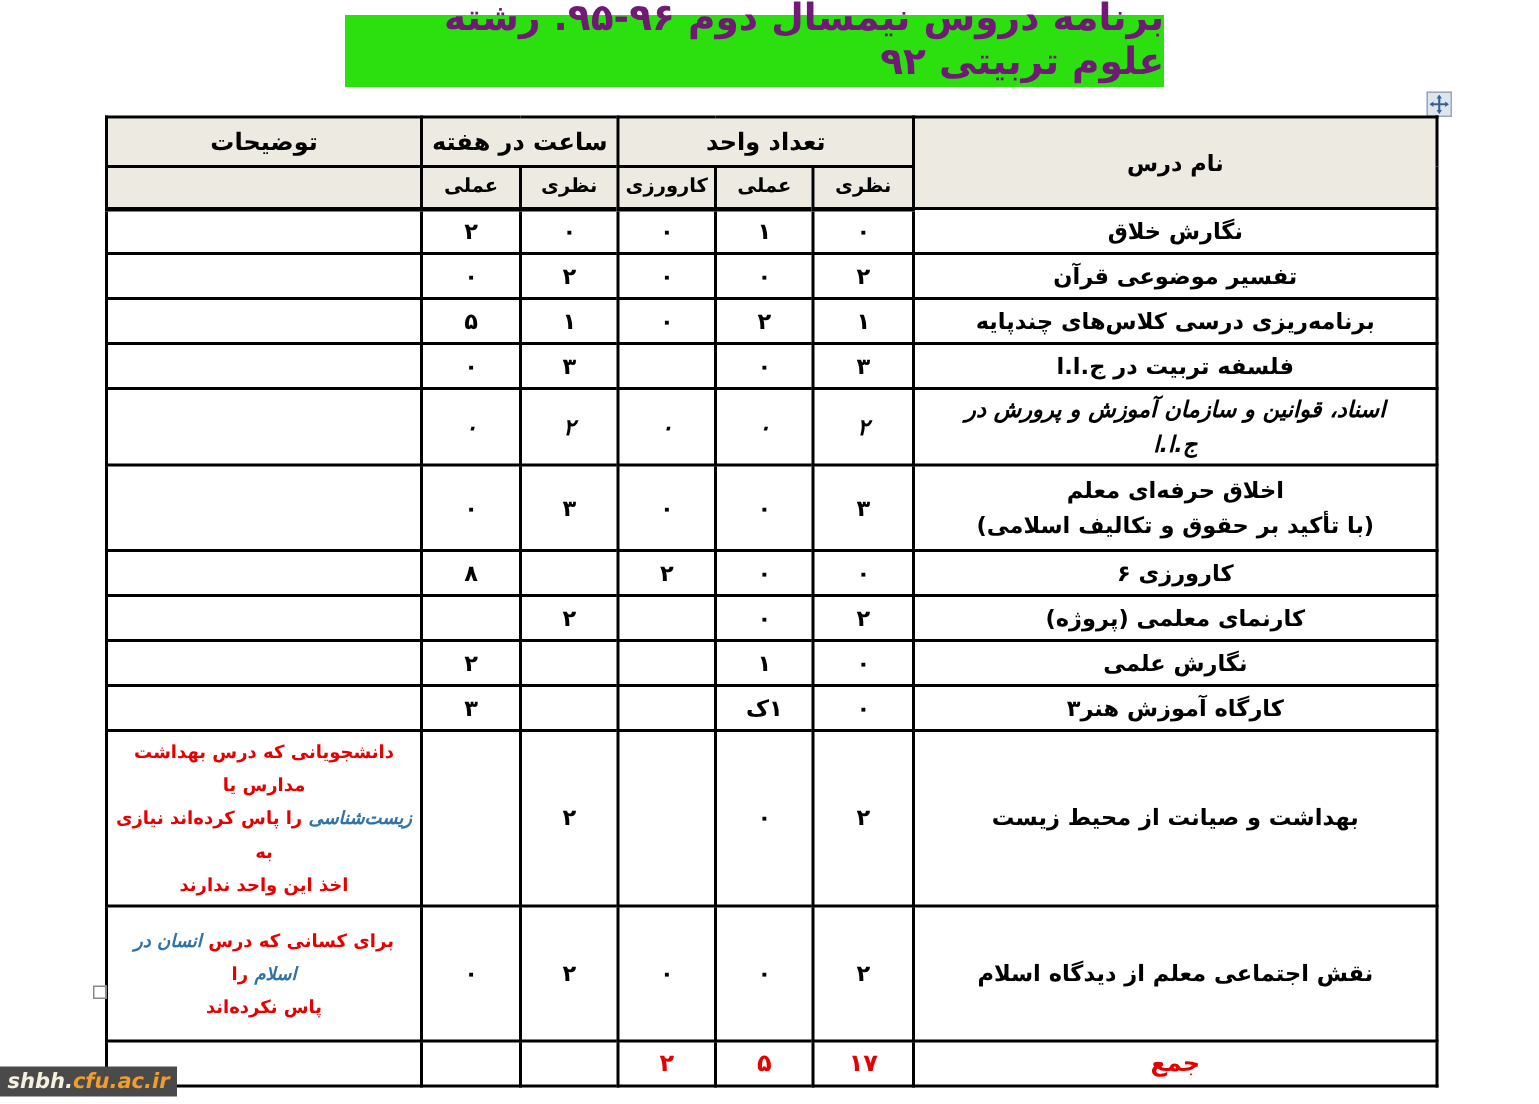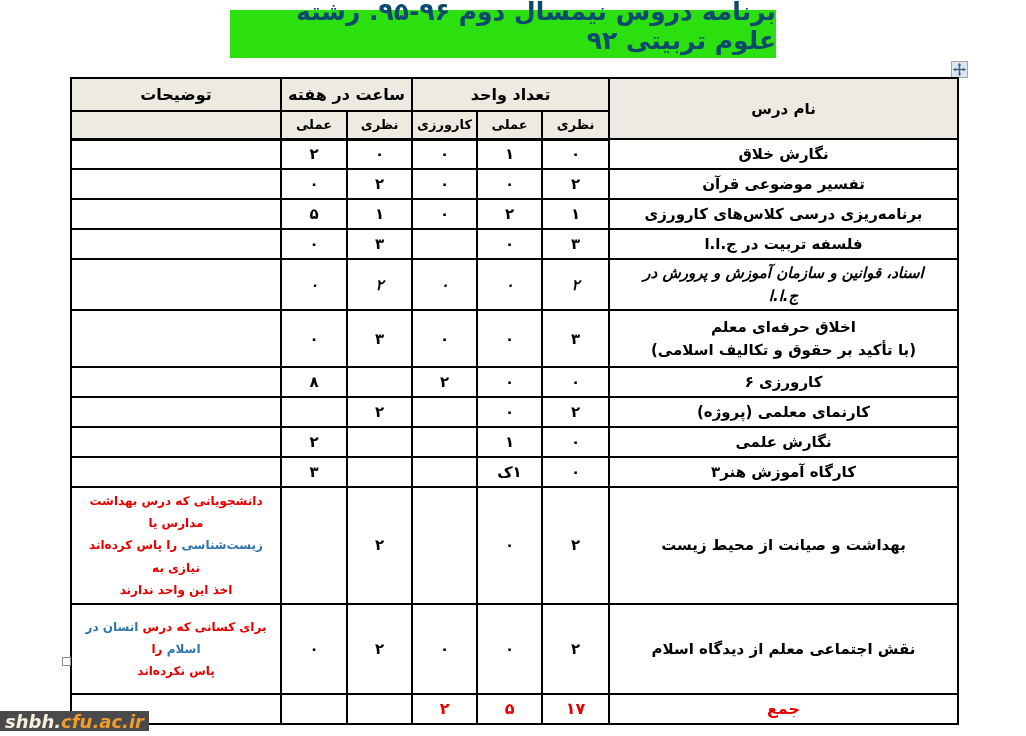--- a/index.html
+++ b/index.html
@@ -5,21 +5,21 @@
   * { margin:0; padding:0; box-sizing:border-box; }
   body { font-family:"DejaVu Sans", sans-serif; background:#fff; }
   .page {
     position:relative; width:1026px; height:736px; background:#fff; overflow:hidden;
   }
   
   .title {
     position:absolute; left:230px; top:10px; width:546px; height:48px;
     background:var(--title-bg,#2ce00f);
     display:flex; align-items:flex-end; justify-content:center;
-    direction:rtl; font-size:25px; font-weight:bold; color:#0c4a6e;
+    direction:rtl; font-size:25px; font-weight:bold; color:#701a75;
     padding-bottom:3px; letter-spacing:0.5px;
   }
   
   .move-handle {
     position:absolute; left:951px; top:61px; width:17px; height:17px;
     background:#dde6f0; border:1px solid #9aa7b8;
     display:flex; align-items:center; justify-content:center; cursor:move;
   }
   
   table {
@@ -30,32 +30,32 @@
   thead th { background:var(--header-bg,#edeae1); font-weight:bold; font-size:16px; }
   thead tr.grp { height:33px; }
   thead tr.sub { height:28px; }
   thead tr.sub th { font-size:13px; border-bottom:3px solid #000;margin-top:12px; }
   th.c-name-h { font-size:15px;margin-left:16px; }
   tbody td { background:#fff; font-weight:bold; color:#000; }
   td.c-name { font-size:15px; line-height:1.5; padding:2px 18px; }
   td.c-num  { font-size:15px; }
   td.c-note { font-size:12px; line-height:1.85; padding:2px 4px; }
   td.c-note .red  { color:var(--red,#e60000); }
-  td.c-note .blue { color:var(--blue,#2e74a8); }
+  td.c-note .blue { color:var(--blue,#2e74a8);font-style:italic; }
   tr.total td.c-name, tr.total td.c-num { color:var(--red,#e60000); font-size:16px; }
   
   .resize-handle {
     position:absolute; left:62px; top:657px; width:9px; height:9px;
     border:1px solid #8a8a8a; background:#fff; cursor:nwse-resize;
   }
   
   .watermark {
     position:absolute; left:0; top:711px; height:20px;
     background:var(--wm-bg,#4a4a4a); color:#f5f0df;
-    font-size:18px; font-weight:bold; font-style:italic;
+    font-size:14px; font-weight:bold; font-style:italic;
     display:flex; align-items:center; padding:0 5px; letter-spacing:0px;
   }
   .watermark .orange { color:var(--wm-orange,#f09d2e); }
 </style>
 </head>
 <body>
 
 <div class="page">
 
   <div class="title">برنامه دروس نیمسال دوم ۹۶-۹۵. رشته علوم تربیتی ۹۲</div>
@@ -117,21 +117,21 @@
           </td>
           <td class="c-num">۲</td>
           <td class="c-num">۰</td>
           <td class="c-num">۰</td>
           <td class="c-num">۲</td>
           <td class="c-num">۰</td>
           <td class="c-note"></td>
         </tr>
         <tr style="height: 30px;">
           <td class="c-name">
-            <div>برنامه‌ریزی درسی کلاس‌های کارورزی</div>
+            <div>برنامه‌ریزی درسی کلاس‌های چندپایه</div>
           </td>
           <td class="c-num">۱</td>
           <td class="c-num">۲</td>
           <td class="c-num">۰</td>
           <td class="c-num">۱</td>
           <td class="c-num">۵</td>
           <td class="c-note"></td>
         </tr>
         <tr style="height: 30px;">
           <td class="c-name">

